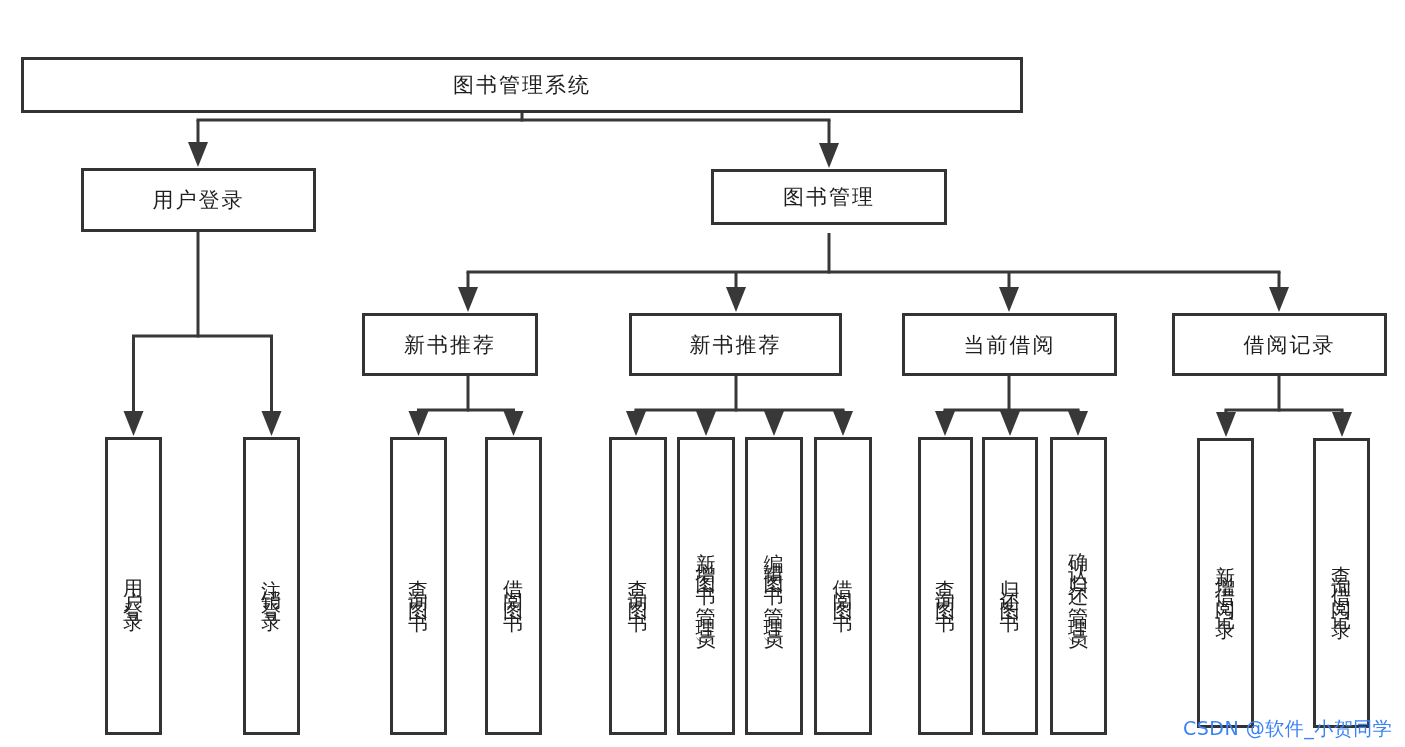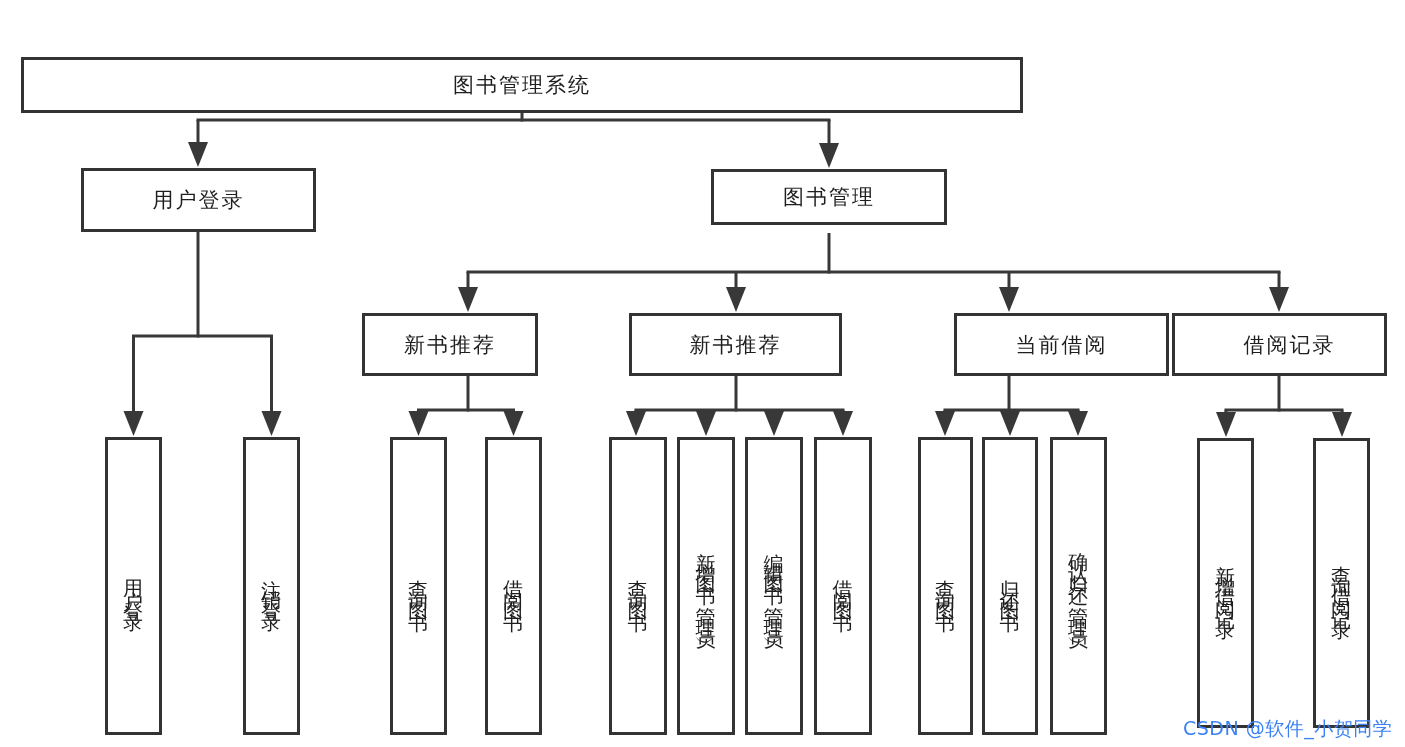--- a/index.html
+++ b/index.html
@@ -100,21 +100,21 @@
     </g>
   </svg>
 
   <div class="node h" style="left:21px;top:13px;width:1002px;height:56px;margin-top:44px;">图书管理系统</div>
 
   <div class="node h" style="left:81px;top:168px;width:235px;height:64px;">用户登录</div>
   <div class="node h" style="left:711px;top:169px;width:236px;height:56px;">图书管理</div>
 
   <div class="node h" style="left:362px;top:313px;width:176px;height:63px;">新书推荐</div>
   <div class="node h" style="left:629px;top:313px;width:213px;height:63px;">新书推荐</div>
-  <div class="node h" style="left:954px;top:313px;width:215px;height:63px;">当前借阅</div>
+  <div class="node h" style="left:902px;top:313px;width:215px;height:63px;">当前借阅</div>
   <div class="node h" style="left:1172px;top:313px;width:215px;height:63px;padding-left:20px;">借阅记录</div>
 
   <div class="node v" style="left:105px;top:437px;width:57px;height:298px;">
     <span class="vt">用户登录</span>
     </div>
   <div class="node v" style="left:243px;top:437px;width:57px;height:298px;">
     <span class="vt">注销登录</span>
     </div>
 
   <div class="node v" style="left:390px;top:437px;width:57px;height:298px;">

